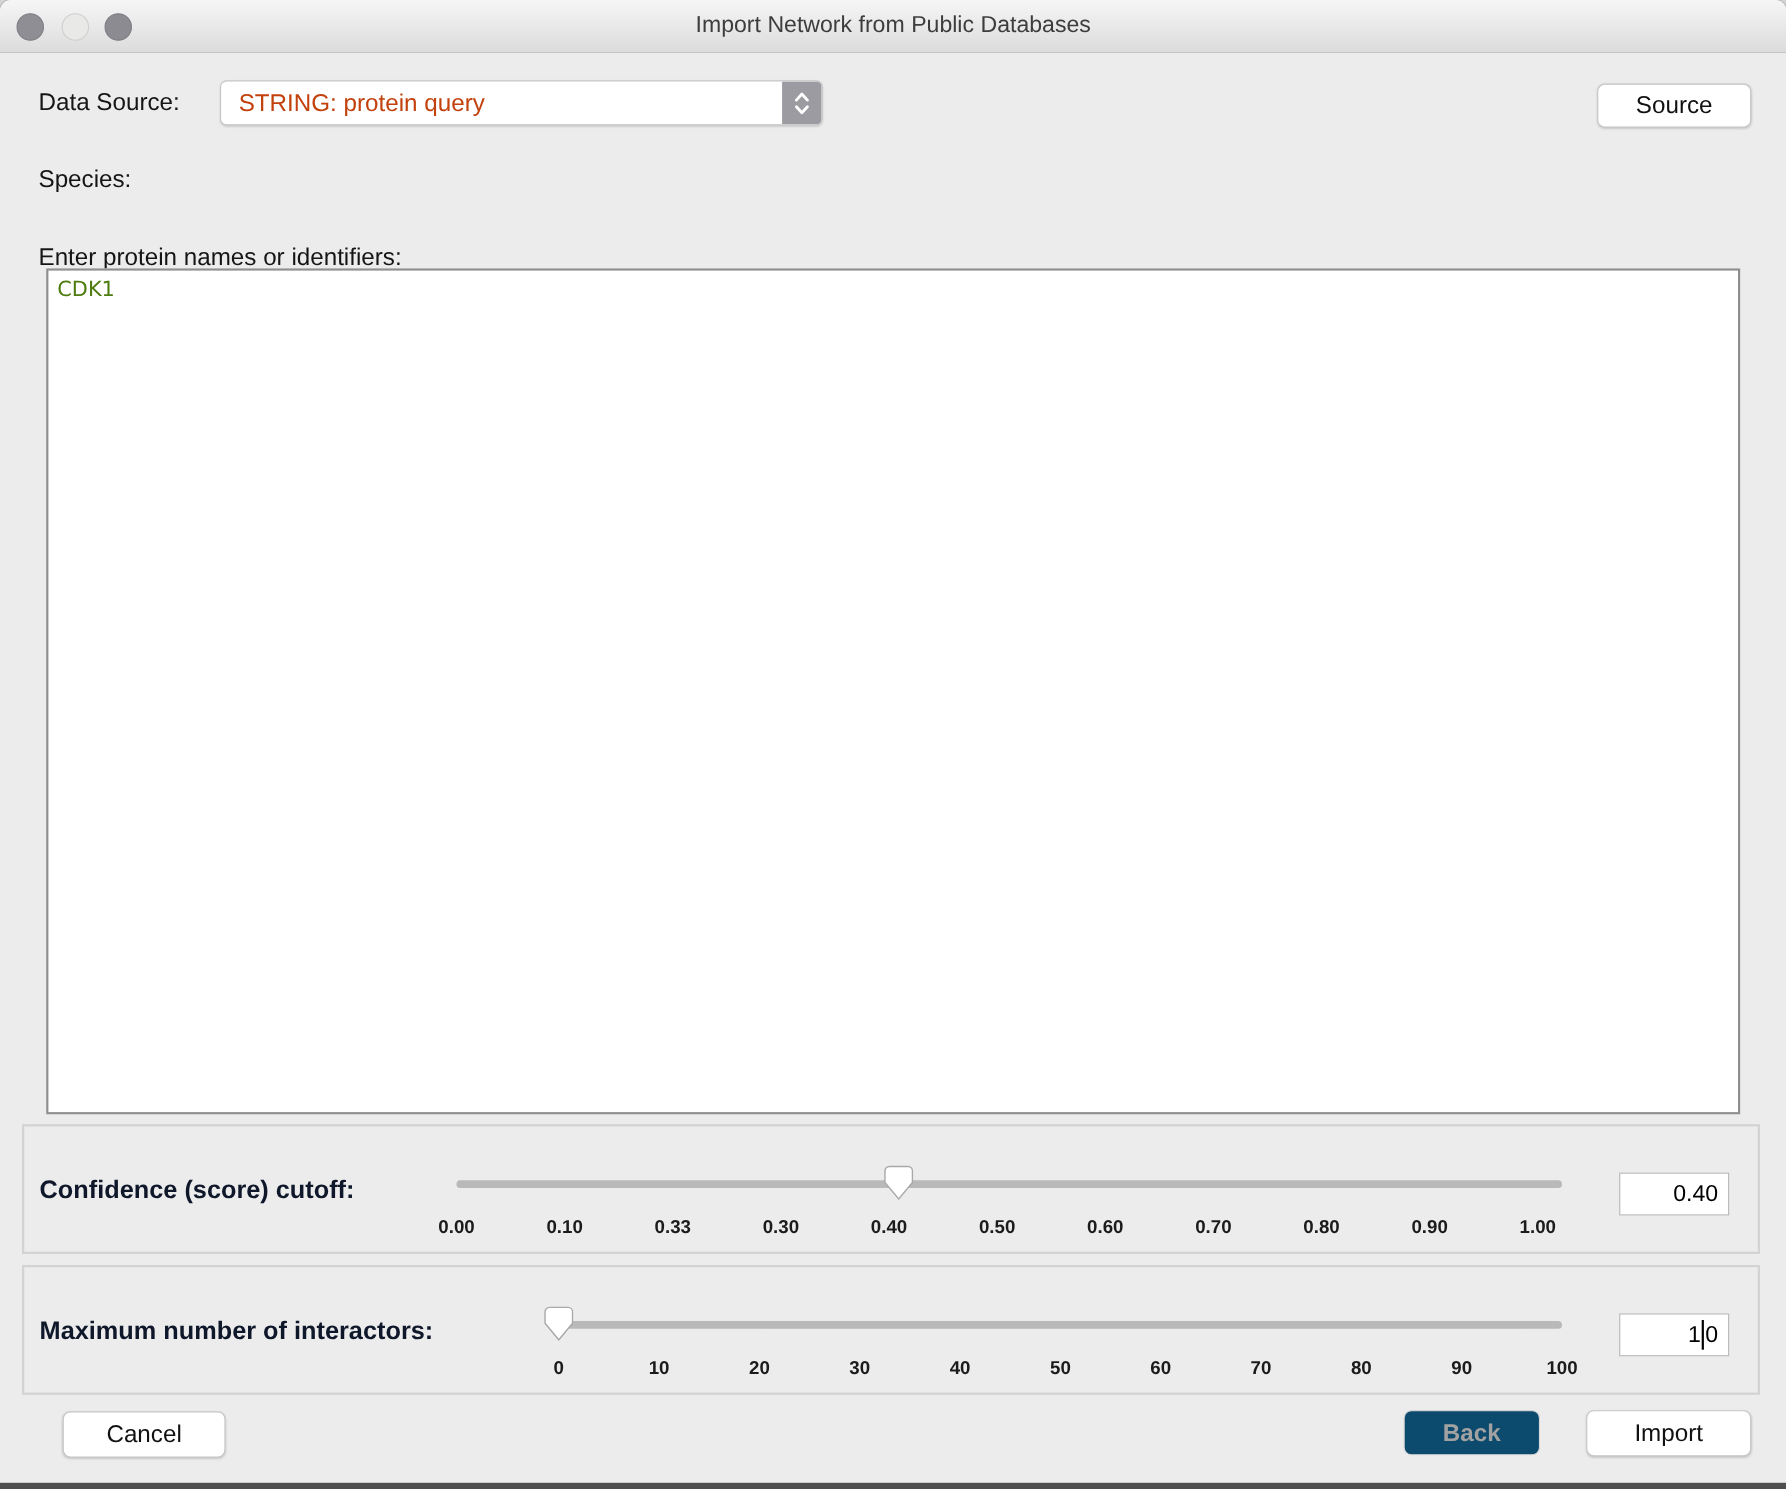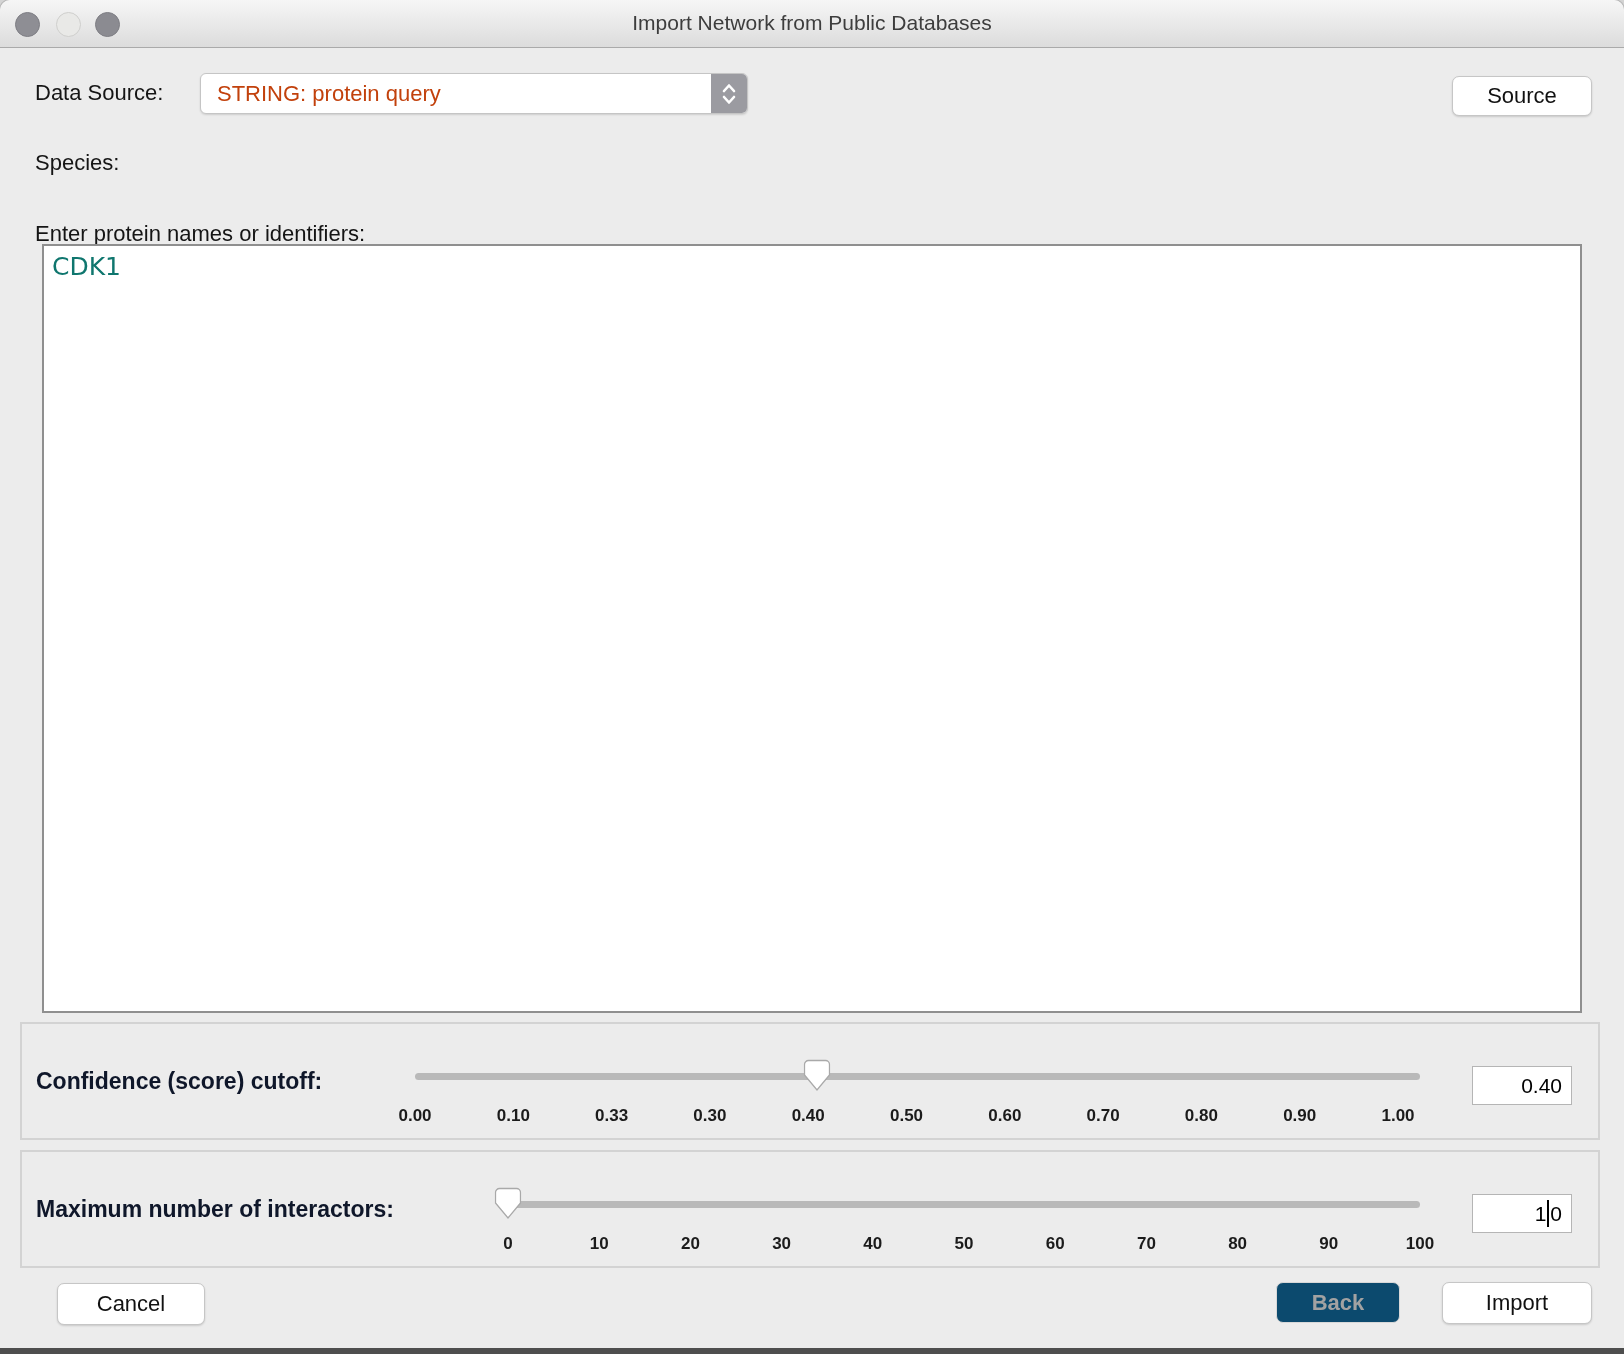--- a/index.html
+++ b/index.html
@@ -21,21 +21,21 @@
   .combo-text{flex:1;font-size:22px;color:#c2410c;padding-left:16px;display:flex;align-items:center;}
   .combo-stepper{width:36px;background:#9b9ba1;display:flex;align-items:center;justify-content:center;}
   .btn{position:absolute;background:#ffffff;border:1px solid #c6c6c6;border-radius:7px;
        box-shadow:0 1px 2px rgba(0,0,0,.15);font-size:22px;color:#111;
        display:flex;align-items:center;justify-content:center;cursor:default;}
   .btn.disabled{background:#0c4a6e;border-color:#d8d8d8;color:#a2a2a2;box-shadow:none;font-weight:bold;}
   
   .label-plain{position:absolute;font-size:22px;color:#151515;margin-top:20px;}
   .textarea{position:absolute;left:42px;top:244px;width:1540px;height:769px;background:#ffffff;
             border:2px solid #8f8f8f;box-sizing:border-box;font-family:"DejaVu Sans",sans-serif;
-            font-size:25px;color:#0f766e;padding:6px 8px;}
+            font-size:19px;color:#4d7c0f;padding:6px 8px;}
   
   .panel{position:absolute;left:20px;width:1580px;height:118px;border:2px solid #d3d3d3;
          box-sizing:border-box;background:#ececec;}
   .panel-label{position:absolute;font-size:23px;font-weight:700;color:#0f172a;}
   .slider{position:absolute;height:7px;}
   .slider-track{position:absolute;left:0;right:0;top:0;height:7px;background:#b9b9b9;border-radius:3.5px;}
   .slider-thumb{position:absolute;top:-14px;transform:translateX(-50%);width:27px;height:33px;}
   .ticks{position:absolute;height:22px;}
   .tick{position:absolute;transform:translateX(-50%);font-size:17px;font-weight:700;color:#1b1b1b;white-space:nowrap;}
   .value-field{position:absolute;width:100px;height:39px;background:#ffffff;border:1px solid #b5b5b5;

